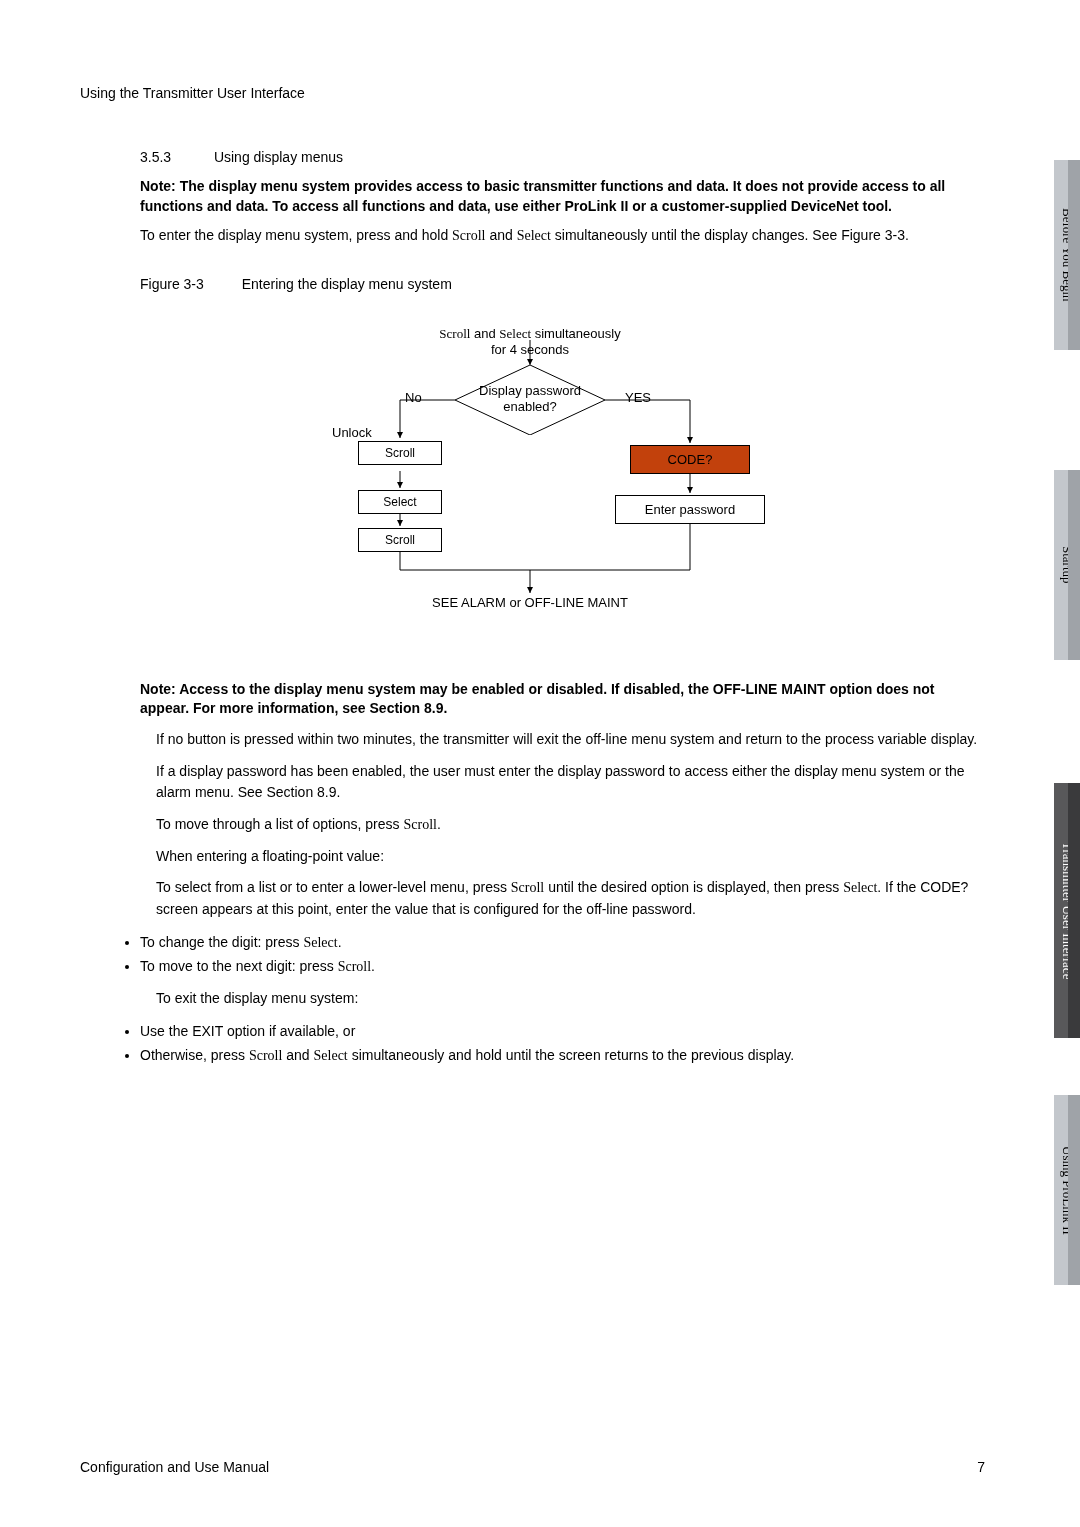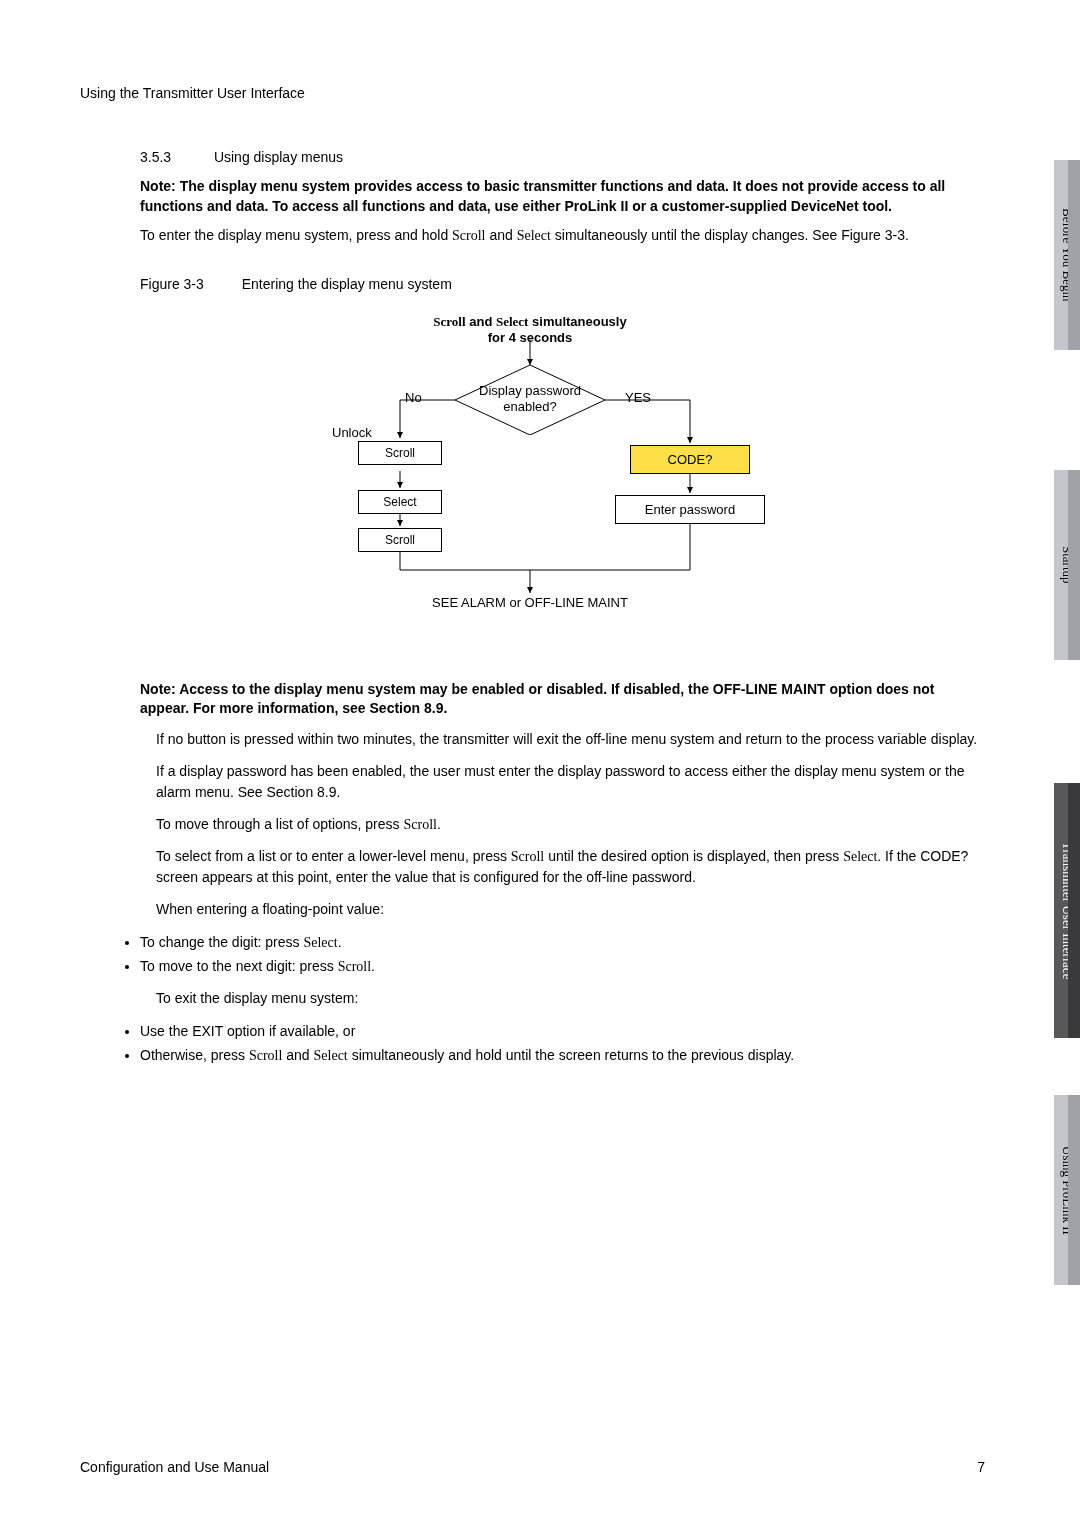--- a/index.html
+++ b/index.html
@@ -21,21 +21,21 @@
   .header-text { font-size: 14px; margin-bottom: 48px; }
   .sec-heading { margin-bottom: 12px; margin-left: 60px; }
   .sec-num { display: inline-block; width: 70px; }
   .note { font-weight: bold; margin-left: 60px; margin-bottom: 10px; line-height: 1.4; }
   .para { margin-left: 60px; margin-bottom: 10px; line-height: 1.4; }
   .fig-caption { margin-left: 60px; margin-top: 30px; margin-bottom: 18px; }
   .fig-label { color: #000000; margin-right: 34px; }
   .flowchart { position: relative; width: 560px; height: 320px; margin-left: 220px; margin-bottom: 50px; }
   .fc-text { position: absolute; text-align: center; font-size: 13px; }
   .fc-box { position: absolute; border: 1px solid #000; text-align: center; font-size: 13px; padding: 6px 10px; background: #fff; }
-  .fc-box.gray { background: #fde047; }
+  .fc-box.gray { background: #c2410c; }
   .fc-btn { border: 1px solid #000; font-size: 12px; padding: 2px 18px; background: #fff; display: inline-block; }
   .diamond-wrap { position: absolute; }
   .diamond { width: 150px; height: 70px; position: relative; }
   .diamond svg { position: absolute; top: 0; left: 0; }
   .diamond .dtext { position: absolute; top: 18px; left: 0; right: 0; text-align: center; font-size: 13px; line-height: 1.25; }
   svg.lines { position: absolute; top: 0; left: 0; width: 560px; height: 320px; pointer-events: none; }
   .body-text { margin-left: 76px; margin-bottom: 10px; line-height: 1.55; }
   ul.bullets { margin-left: 60px; margin-bottom: 10px; }
   ul.bullets li { line-height: 1.7; }
   .btn-label { font-family: Georgia, 'Times New Roman', serif; }
@@ -92,21 +92,21 @@
         <line x1="100" y1="161" x2="100" y2="178" stroke="#000" marker-end="url(#arrow)"></line>
         <line x1="100" y1="199" x2="100" y2="216" stroke="#000" marker-end="url(#arrow)"></line>
 
         <line x1="100" y1="237" x2="100" y2="260" stroke="#000"></line>
         <line x1="100" y1="260" x2="230" y2="260" stroke="#000"></line>
         <line x1="390" y1="211" x2="390" y2="260" stroke="#000"></line>
         <line x1="390" y1="260" x2="230" y2="260" stroke="#000"></line>
         <line x1="230" y1="260" x2="230" y2="283" stroke="#000" marker-end="url(#arrow)"></line>
       </svg>
 
-      <div class="fc-text" style="left:110px;top:4px;width:240px;font-weight:bold;">
+      <div class="fc-text" style="left:110px;top:16px;width:240px;">
         <span class="btn-label">Scroll</span><span> and </span><span class="btn-label">Select</span><span> simultaneously</span><br>
         <span>for 4 seconds</span>
       </div>
 
       <div class="diamond-wrap" style="left:155px;top:55px;">
         <div class="diamond">
           <svg width="150" height="70">
               <polygon points="75,0 150,35 75,70 0,35" fill="#fff" stroke="#000"></polygon>
             </svg>
           <div class="dtext"><span>Display password</span><br><span>enabled?</span></div>
@@ -127,24 +127,24 @@
       <div class="fc-text" style="left:100px;top:285px;width:260px;">SEE ALARM or OFF-LINE MAINT</div>
     </div>
 
     <div class="note">Note: Access to the display menu system may be enabled or disabled. If disabled, the OFF-LINE MAINT option does not appear. For more information, see Section 8.9.</div>
 
     <div class="body-text">If no button is pressed within two minutes, the transmitter will exit the off-line menu system and return to the process variable display.</div>
     <div class="body-text">If a display password has been enabled, the user must enter the display password to access either the display menu system or the alarm menu. See Section 8.9.</div>
     <div class="body-text">
       <span>To move through a list of options, press </span><span class="btn-label">Scroll</span><span>.</span>
     </div>
+    <div class="body-text">When entering a floating-point value:</div>
     <div class="body-text">
       <span>To select from a list or to enter a lower-level menu, press </span><span class="btn-label">Scroll</span><span> until the desired option is displayed, then press </span><span class="btn-label">Select</span><span>. If the CODE? screen appears at this point, enter the value that is configured for the off-line password.</span>
     </div>
-    <div class="body-text">When entering a floating-point value:</div>
     <ul class="bullets">
       <li><span>To change the digit: press </span><span class="btn-label">Select</span><span>.</span></li>
       <li><span>To move to the next digit: press </span><span class="btn-label">Scroll</span><span>.</span></li>
     </ul>
     <div class="body-text">To exit the display menu system:</div>
     <ul class="bullets">
       <li><span>Use the </span><span>EXIT</span><span> option if available, or</span></li>
       <li><span>Otherwise, press </span><span class="btn-label">Scroll</span><span> and </span><span class="btn-label">Select</span><span> simultaneously and hold until the screen returns to the previous display.</span></li>
     </ul>
   </div>

